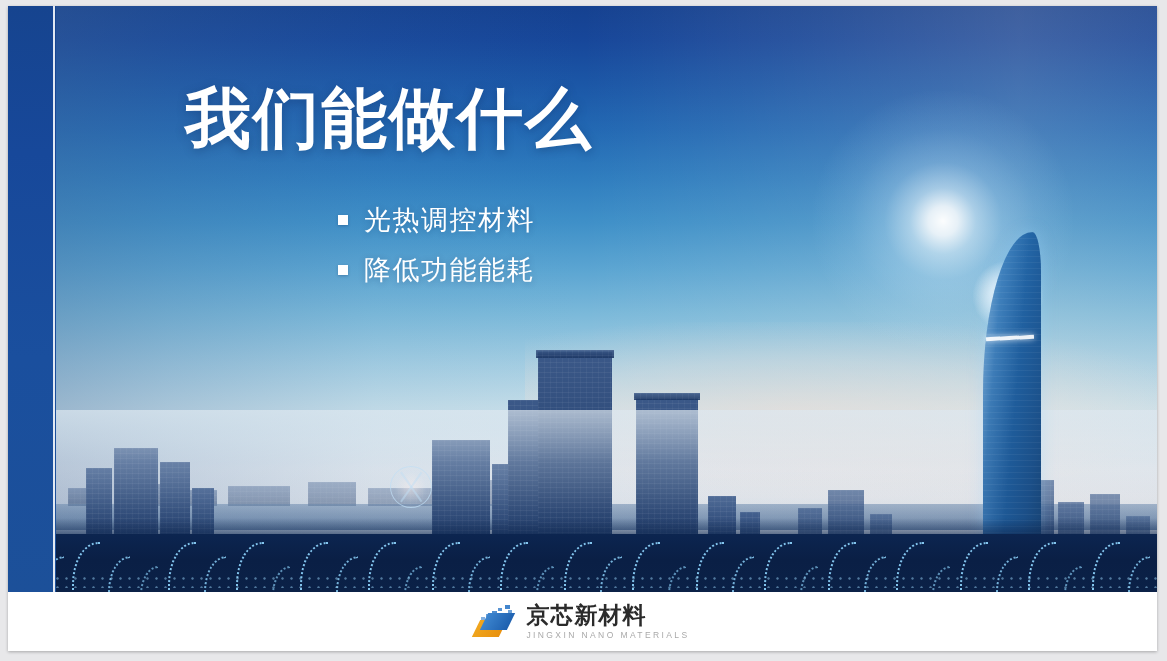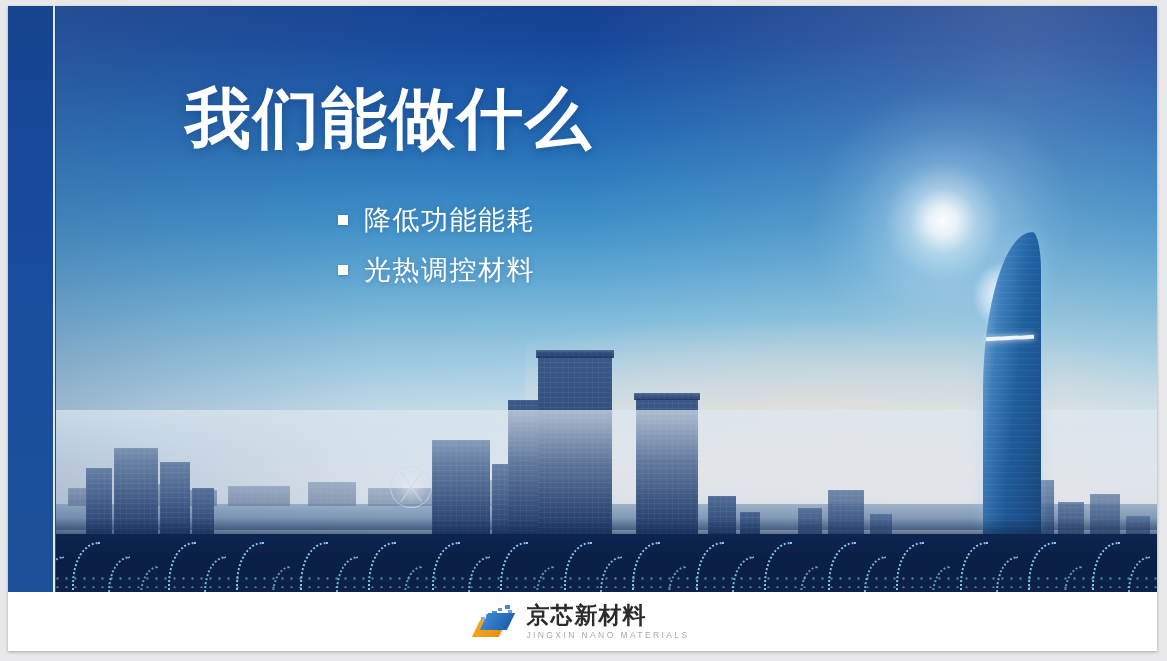--- a/index.html
+++ b/index.html
@@ -319,25 +319,25 @@
     </div>
 
     <div class="left-bar"></div>
     <div class="left-rule"></div>
 
     <div class="title">我们能做什么</div>
 
     <div class="bullets">
       <div class="bullet">
         <span class="bullet-mark"></span>
-        <span>降低功能能耗</span>
+        <span>光热调控材料</span>
       </div>
       <div class="bullet">
         <span class="bullet-mark"></span>
-        <span>光热调控材料</span>
+        <span>降低功能能耗</span>
       </div>
     </div>
   </div>
 
   <div class="footer">
     <div class="logo">
       <div class="logo-mark">
         <span class="px" style="left:30px;top:0px;width:5px;height:4px;opacity:.9"></span>
         <span class="px" style="left:23px;top:3px;width:4px;height:3px;opacity:.8"></span>
         <span class="px" style="left:33px;top:5px;width:4px;height:3px;opacity:.7"></span>

